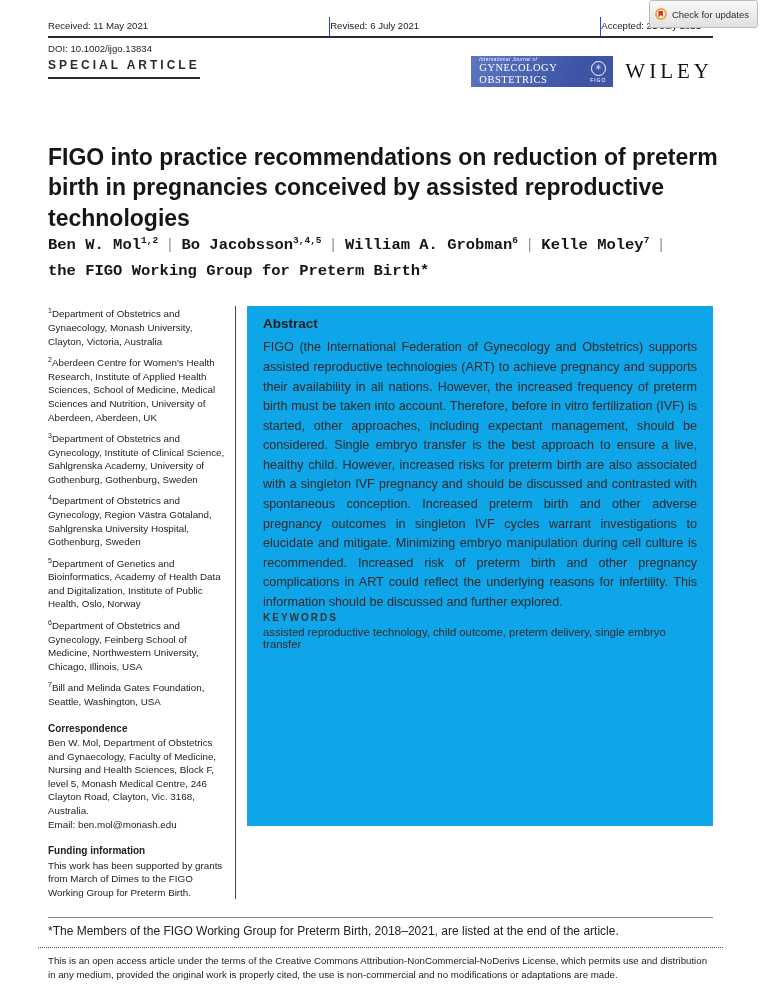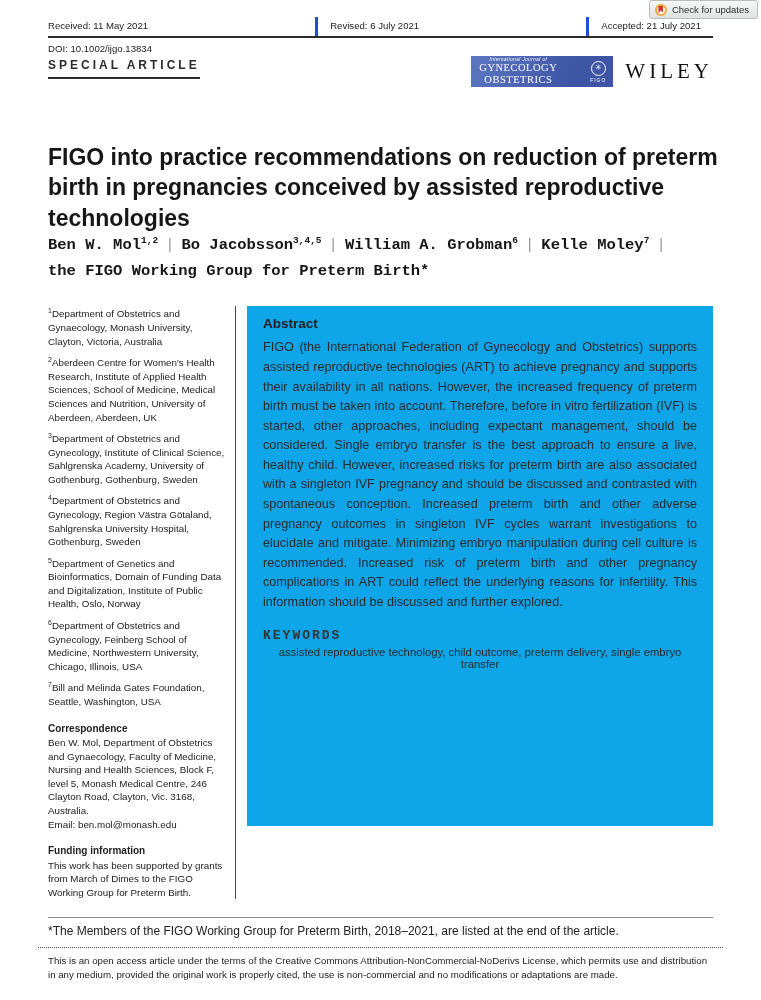--- a/index.html
+++ b/index.html
@@ -1,44 +1,44 @@
 <!DOCTYPE html>
 <html><head>
 <meta charset="utf-8">
 <style>
   * { margin:0; padding:0; box-sizing:border-box; }
   body { background:#fff; font-family:"Liberation Sans", sans-serif; color:#1d1d1d; }
   .page { position:relative; width:761px; height:1000px; background:#ffffff; overflow:hidden; }
   .inner { padding:0 48px; }
 
   
-  .crossmark { position:absolute; top:0; right:3px; height:19px; display:flex; align-items:center;
+  .crossmark { position:absolute; top:0; right:3px; height:28px; display:flex; align-items:center;
     gap:5px; padding:2px 8px 2px 5px; background:linear-gradient(#f7f8f8,#dfe2e1);
     border:1px solid #b9bebc; border-radius:3px; cursor:pointer; }
   .crossmark-ring { width:12px; height:12px; border-radius:50%; background:#fff;
     border:2px solid #f1a63c; display:flex; align-items:center; justify-content:center; }
   .crossmark-bookmark { width:5px; height:7px; background:#d6322e;
     clip-path:polygon(0 0,100% 0,100% 100%,50% 65%,0 100%); }
   .crossmark-label { font-size:9.5px; color:#2e2e2e; }
 
   
   .dates-row { margin-top:17px; display:flex; font-size:9.6px; color:#222;justify-content:space-between; }
   .dates-row .cell { padding:3px 12px 5px 0; }
-  .dates-row .cell + .cell { border-left:3px solid #1d4ed8; padding-left:12px; }
+  .dates-row .cell + .cell { border-left:1px solid #1d4ed8; }
   .thick-rule { border-top:2px solid #2b2b2b; }
   .doi-line { font-size:9.6px; margin-top:5px; color:#222; }
 
   
   .masthead { position:relative; height:52px; }
   .article-type { position:absolute; left:0; top:4px; font-size:12px; font-weight:bold;
     letter-spacing:3px; color:#2b2b2b; border-bottom:2px solid #2b2b2b; padding-bottom:5px; }
   .brand { position:absolute; right:0; top:2px; display:flex; align-items:center; gap:12px; }
   .journal-logo { width:142px; height:31px; background:linear-gradient(115deg,#5d77c2,#3e55a5 70%);
     display:flex; align-items:center; justify-content:space-between; padding:2px 7px 2px 8px; }
-  .jl-text { color:#fff; text-align:center; line-height:1; }
+  .jl-text { color:#fff; line-height:1; }
   .jl-tiny { font-size:4.5px; font-style:italic; letter-spacing:.5px; display:block; }
   .jl-main { font-family:"Liberation Serif", serif; font-size:10.5px; letter-spacing:.5px; display:block; margin-top:1px; }
   .figo-emblem { display:flex; flex-direction:column; align-items:center; }
   .figo-circle { width:15px; height:15px; border:1.5px solid #fff; border-radius:50%;
     display:flex; align-items:center; justify-content:center; color:#fff; font-size:8px; line-height:1; }
   .figo-word { color:#fff; font-size:5px; letter-spacing:1px; margin-top:1px; }
   .wiley { font-family:"Liberation Serif", serif; font-size:21px; letter-spacing:4px; color:#111; }
 
   
   .title { margin-top:36px; font-size:23px; line-height:1.32; font-weight:bold; color:#161616; width:690px; }
@@ -49,22 +49,22 @@
   
   .columns { display:flex; margin-top:22px; }
   .left-col { width:187px; flex:none; font-size:9.8px; line-height:1.38; color:#222; padding-right:10px; }
   .affil { margin-bottom:7px; }
   .affil sup { font-size:7px; }
   .block-heading { font-weight:bold; margin:13px 0 1px; font-size:10px; }
   .col-divider { flex:none; width:1px; background:#4a4a4a; margin-right:11px; }
   .abstract-box { flex:1; background:#0ea5e9; height:520px; padding:10px 16px 0 16px; }
   .abstract-heading { font-size:13.5px; font-weight:bold; margin-bottom:7px; }
   .abstract-text { font-size:12.6px; line-height:1.555; text-align:justify; color:#2a2a2a; }
-  .kw-heading { margin-top:16px; font-size:13px; font-weight:bold; letter-spacing:2px; color:#333;font-family:Liberation Mono, monospace; }
-  .kw-line { font-size:11.3px; margin-top:3px; color:#2a2a2a;text-align:center; }
+  .kw-heading { font-size:10px; font-weight:bold; letter-spacing:2px; color:#333; }
+  .kw-line { font-size:11.3px; margin-top:3px; color:#2a2a2a; }
 
   
   .foot-rule { border-top:1px solid #8a8a8a; margin-top:18px; }
   .members-note { font-size:12px; color:#222; margin-top:6px; }
   .dotted-rule { border-top:1px dotted #555; margin:9px -10px 0; }
   .oa-note { font-size:9.7px; line-height:1.4; color:#222; margin-top:6px; }
 </style>
 </head>
 <body>
 
@@ -112,21 +112,21 @@
       <span>the FIGO Working Group for Preterm Birth*</span>
     </div>
 
     <div class="columns">
 
       <div class="left-col">
         <div class="affil"><sup>1</sup><span>Department of Obstetrics and Gynaecology, Monash University, Clayton, Victoria, Australia</span></div>
         <div class="affil"><sup>2</sup><span>Aberdeen Centre for Women's Health Research, Institute of Applied Health Sciences, School of Medicine, Medical Sciences and Nutrition, University of Aberdeen, Aberdeen, UK</span></div>
         <div class="affil"><sup>3</sup><span>Department of Obstetrics and Gynecology, Institute of Clinical Science, Sahlgrenska Academy, University of Gothenburg, Gothenburg, Sweden</span></div>
         <div class="affil"><sup>4</sup><span>Department of Obstetrics and Gynecology, Region Västra Götaland, Sahlgrenska University Hospital, Gothenburg, Sweden</span></div>
-        <div class="affil"><sup>5</sup><span>Department of Genetics and Bioinformatics, Domain of Funding Data and Digitalization, Institute of Public Health, Oslo, Norway</span></div>
+        <div class="affil"><sup>5</sup><span>Department of Genetics and Bioinformatics, Academy of Health Data and Digitalization, Institute of Public Health, Oslo, Norway</span></div>
         <div class="affil"><sup>6</sup><span>Department of Obstetrics and Gynecology, Feinberg School of Medicine, Northwestern University, Chicago, Illinois, USA</span></div>
         <div class="affil"><sup>7</sup><span>Bill and Melinda Gates Foundation, Seattle, Washington, USA</span></div>
 
         <div class="block-heading">Correspondence</div>
         <div>Ben W. Mol, Department of Obstetrics and Gynaecology, Faculty of Medicine, Nursing and Health Sciences, Block F, level 5, Monash Medical Centre, 246 Clayton Road, Clayton, Vic. 3168, Australia.</div>
         <div>Email: ben.mol@monash.edu</div>
 
         <div class="block-heading">Funding information</div>
         <div>This work has been supported by grants from March of Dimes to the FIGO Working Group for Preterm Birth.</div>
       </div>

